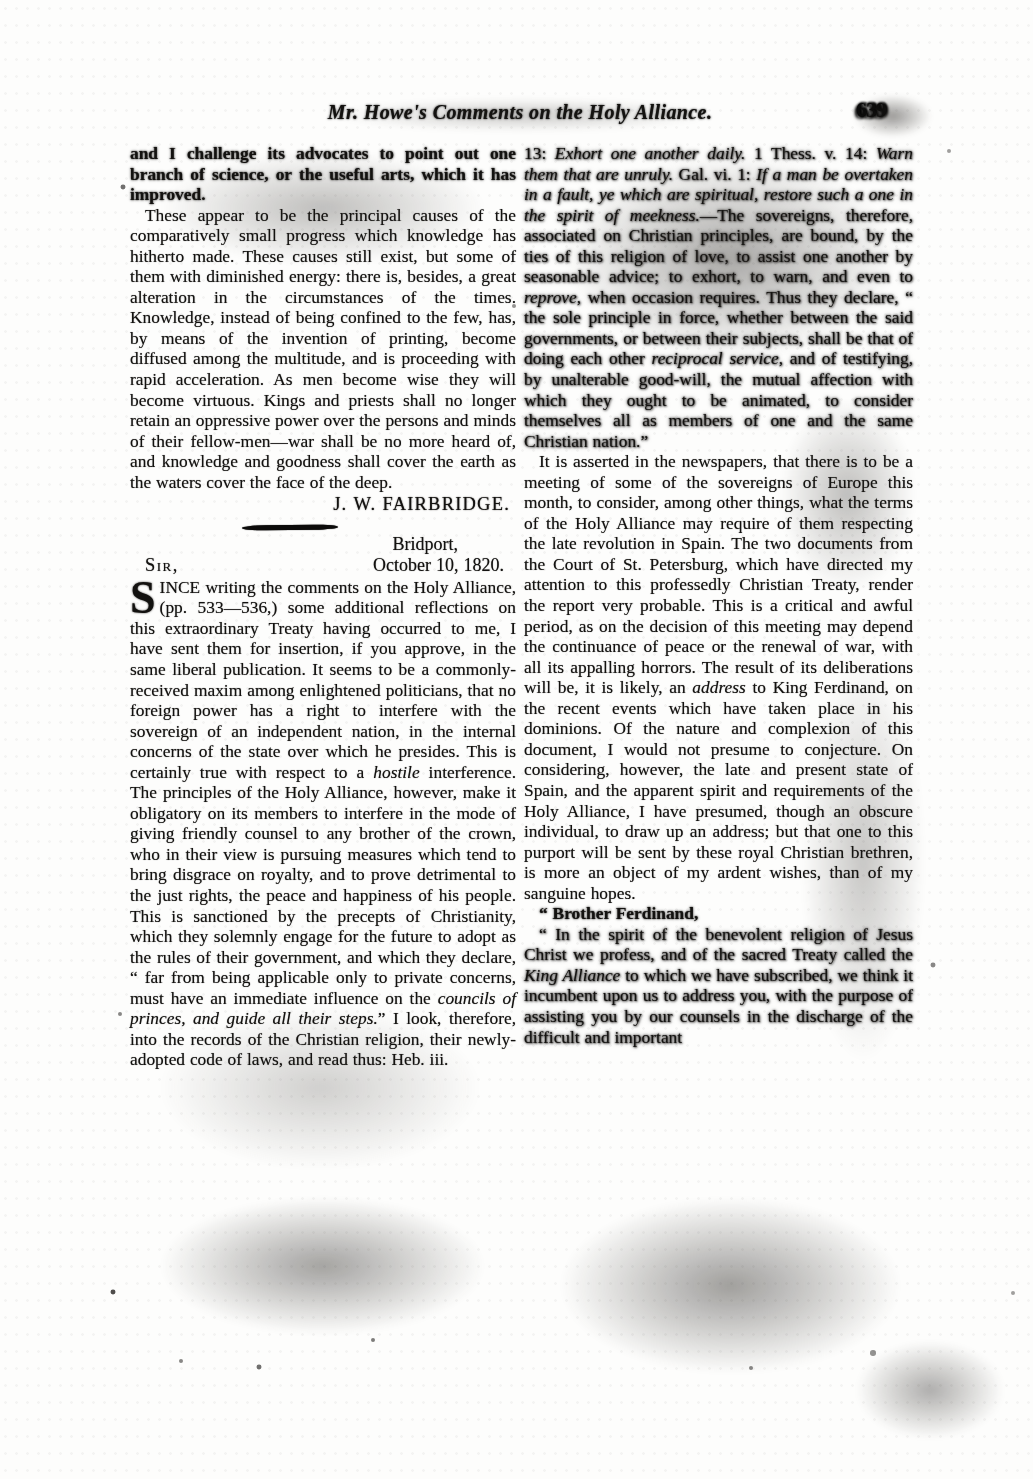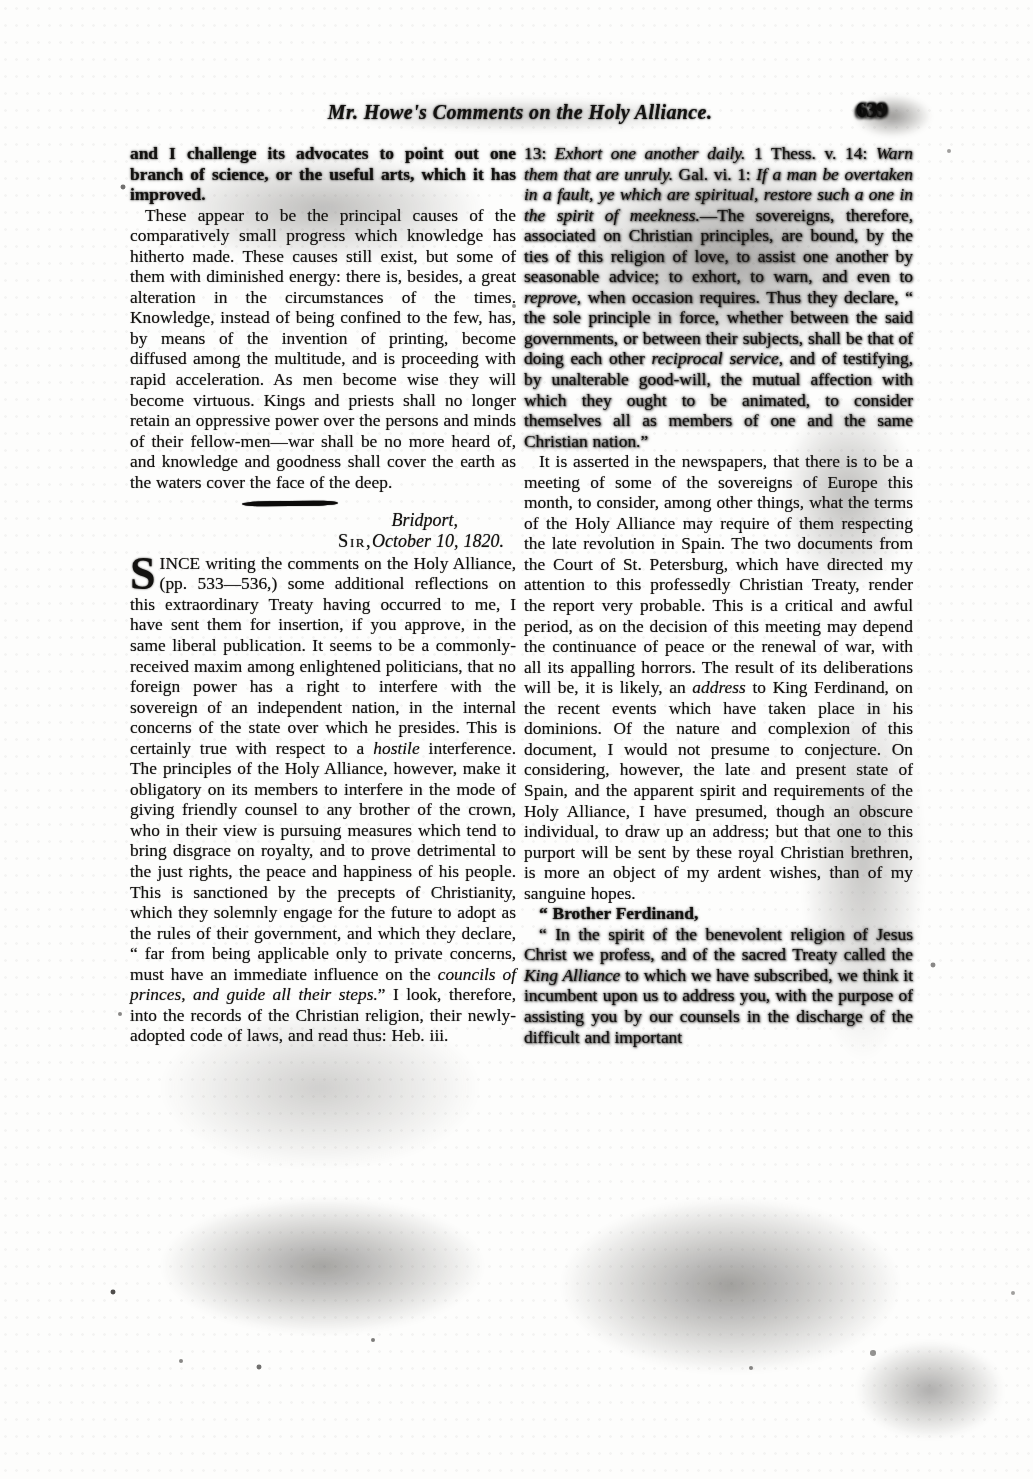--- a/index.html
+++ b/index.html
@@ -63,31 +63,31 @@
     position: absolute; left: 112px; top: 5px;
     width: 96px; height: 5px;
     background: #0c0b0a;
     border-radius: 50% / 100%;
     box-shadow: 0 0 1px #000;
     transform: rotate(-0.6deg);
   }
   
   .dateline-place {
     text-align: right; padding-right: 58px;
-    font-style: italic; font-size: 18px; line-height: 21px;
+    font-size: 18px; line-height: 21px;
     text-shadow: 0 0 1px rgba(12,10,8,.6);
   }
   .dateline-row {
-    display: flex; justify-content: flex-end;
+    display: flex; justify-content: space-between;
     padding: 0 12px 0 15px;
     line-height: 21.5px;
     text-shadow: 0 0 1px rgba(12,10,8,.6);
   }
   .salutation { font-variant: small-caps; letter-spacing: 1.5px; font-size: 18.5px; }
-  .dateline-date { font-style: italic; font-size: 18px; }
+  .dateline-date { font-size: 18px; }
   
   .dcap {
     float: left;
     font-size: 46px; line-height: 37px;
     padding: 2px 4px 0 0;
     font-weight: bold;
     text-shadow: 0 0 2px rgba(12,10,8,.8);
   }
   
   .smudges { position: absolute; inset: 0; pointer-events: none; }
@@ -118,20 +118,21 @@
 <body>
 
 <div class="page">
 
   <div class="running-head">Mr. Howe's Comments on the Holy Alliance.</div>
   <div class="page-number">639</div>
 
   <div class="col col-left">
     <p class="ink1"><span>and I challenge its advocates to point out one branch of science, or the useful arts, which it has improved.</span></p>
     <p class="indent ink2"><span>These appear to be the principal causes of the comparatively small progress which knowledge has hitherto made. These causes still exist, but some of them with diminished energy: there is, besides, a great alteration in the circumstances of the times. Knowledge, instead of being confined to the few, has, by means of the invention of printing, become diffused among the multitude, and is proceeding with rapid acceleration. As men become wise they will become virtuous. Kings and priests shall no longer retain an oppressive power over the persons and minds of their fellow-men—war shall be no more heard of, and knowledge and goodness shall cover the earth as the waters cover the face of the deep.</span></p>
+    <div class="signature">J. W. FAIRBRIDGE.</div>
     <div class="rule-wrap">
       <div class="rule"></div>
     </div>
     <div class="dateline-place">Bridport,</div>
     <div class="dateline-row">
       <span class="salutation">Sir,</span>
       <span class="dateline-date">October 10, 1820.</span>
     </div>
     <p class="ink2">
       <span class="dcap">S</span><span><span>INCE writing the comments on the Holy Alliance, (pp. 533—536,) some additional reflections on this extraordinary Treaty having occurred to me, I have sent them for insertion, if you approve, in the same liberal publication. It seems to be a commonly-received maxim among enlightened politicians, that no foreign power has a right to interfere with the sovereign of an independent nation, in the internal concerns of the state over which he presides. This is certainly true with respect to a </span><i>hostile</i><span> interference. The principles of the Holy Alliance, however, make it obligatory on its members to interfere in the mode of giving friendly counsel to any brother of the crown, who in their view is pursuing measures which tend to bring disgrace on royalty, and to prove detrimental to the just rights, the peace and happiness of his people. This is sanctioned by the precepts of Christianity, which they solemnly engage for the future to adopt as the rules of their government, and which they declare, “ far from being applicable only to private concerns, must have an immediate influence on the </span><i>councils of princes, and guide all their steps.</i><span>” I look, therefore, into the records of the Christian religion, their newly-adopted code of laws, and read thus: Heb. iii.</span></span>

